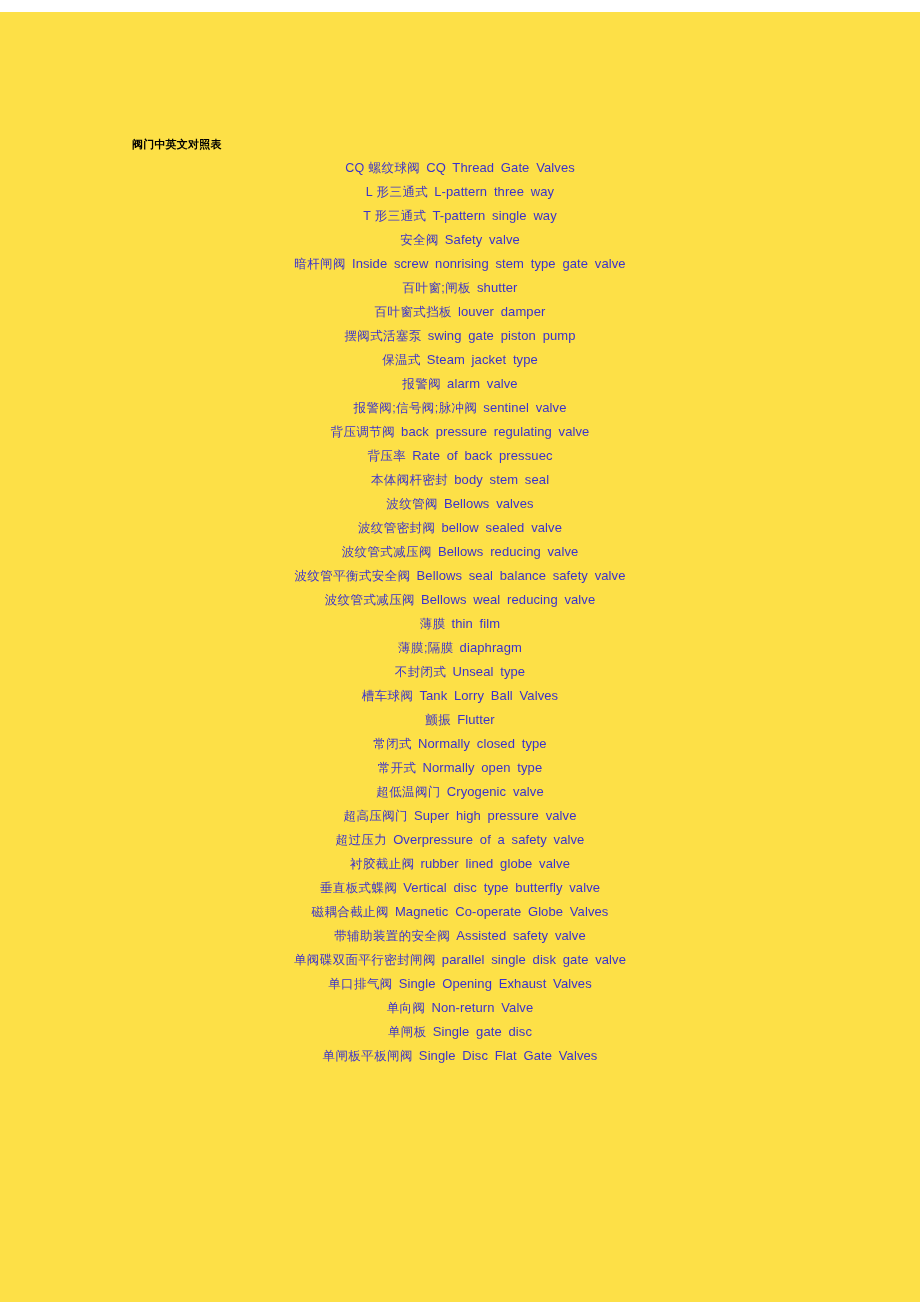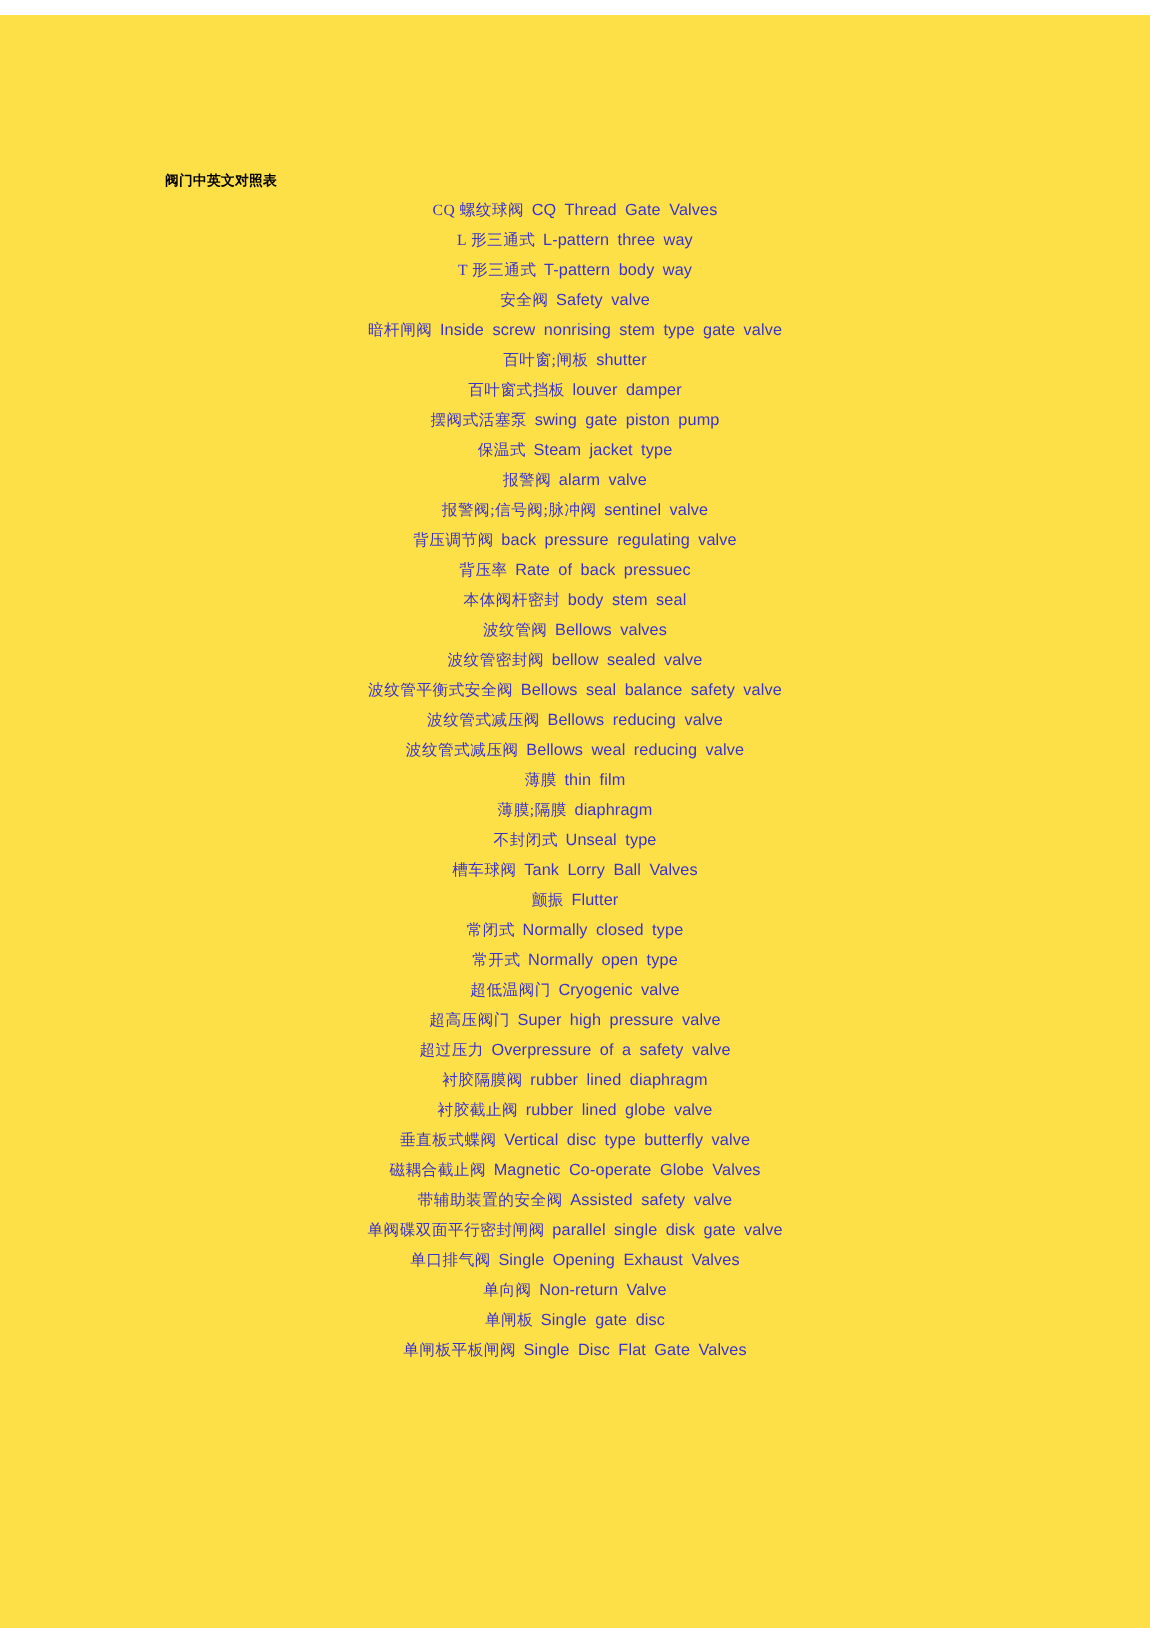--- a/index.html
+++ b/index.html
@@ -45,21 +45,21 @@
   .entry {
     display: block;
     width: 100%;
     text-align: center;
     height: 24px;
     line-height: 24px;
     white-space: nowrap;
     font-size: 0;
   }
   .entry .cn {
-    font-family: Liberation Serif, serif;
+    font-family: Liberation Sans, sans-serif;
     font-size: 12.5px;
     color: #3b32cc;
     letter-spacing: 0.4px;
     vertical-align: baseline;
     text-align: right;
   }
   .entry .sep {
     display: inline-block;
     width: 6px;
     font-size: 12.5px;
@@ -76,48 +76,47 @@
 </head>
 <body>
 
 <div class="page">
 
   <div class="doc-title">阀门中英文对照表</div>
 
   <ul class="entry-list">
       <li class="entry"><span class="cn">CQ 螺纹球阀</span><span class="sep"></span><span class="en">CQ Thread Gate Valves</span></li>
       <li class="entry"><span class="cn">L 形三通式</span><span class="sep"></span><span class="en">L-pattern three way</span></li>
-      <li class="entry"><span class="cn">T 形三通式</span><span class="sep"></span><span class="en">T-pattern body way</span></li>
+      <li class="entry"><span class="cn">T 形三通式</span><span class="sep"></span><span class="en">T-pattern single way</span></li>
       <li class="entry"><span class="cn">安全阀</span><span class="sep"></span><span class="en">Safety valve</span></li>
       <li class="entry"><span class="cn">暗杆闸阀</span><span class="sep"></span><span class="en">Inside screw nonrising stem type gate valve</span></li>
       <li class="entry"><span class="cn">百叶窗;闸板</span><span class="sep"></span><span class="en">shutter</span></li>
       <li class="entry"><span class="cn">百叶窗式挡板</span><span class="sep"></span><span class="en">louver damper</span></li>
       <li class="entry"><span class="cn">摆阀式活塞泵</span><span class="sep"></span><span class="en">swing gate piston pump</span></li>
       <li class="entry"><span class="cn">保温式</span><span class="sep"></span><span class="en">Steam jacket type</span></li>
       <li class="entry"><span class="cn">报警阀</span><span class="sep"></span><span class="en">alarm valve</span></li>
       <li class="entry"><span class="cn">报警阀;信号阀;脉冲阀</span><span class="sep"></span><span class="en">sentinel valve</span></li>
       <li class="entry"><span class="cn">背压调节阀</span><span class="sep"></span><span class="en">back pressure regulating valve</span></li>
       <li class="entry"><span class="cn">背压率</span><span class="sep"></span><span class="en">Rate of back pressuec</span></li>
       <li class="entry"><span class="cn">本体阀杆密封</span><span class="sep"></span><span class="en">body stem seal</span></li>
       <li class="entry"><span class="cn">波纹管阀</span><span class="sep"></span><span class="en">Bellows valves</span></li>
       <li class="entry"><span class="cn">波纹管密封阀</span><span class="sep"></span><span class="en">bellow sealed valve</span></li>
+      <li class="entry"><span class="cn">波纹管式减压阀</span><span class="sep"></span><span class="en">Bellows reducing valve</span></li>
       <li class="entry"><span class="cn">波纹管平衡式安全阀</span><span class="sep"></span><span class="en">Bellows seal balance safety valve</span></li>
-      <li class="entry"><span class="cn">波纹管式减压阀</span><span class="sep"></span><span class="en">Bellows reducing valve</span></li>
       <li class="entry"><span class="cn">波纹管式减压阀</span><span class="sep"></span><span class="en">Bellows weal reducing valve</span></li>
       <li class="entry"><span class="cn">薄膜</span><span class="sep"></span><span class="en">thin film</span></li>
       <li class="entry"><span class="cn">薄膜;隔膜</span><span class="sep"></span><span class="en">diaphragm</span></li>
       <li class="entry"><span class="cn">不封闭式</span><span class="sep"></span><span class="en">Unseal type</span></li>
       <li class="entry"><span class="cn">槽车球阀</span><span class="sep"></span><span class="en">Tank Lorry Ball Valves</span></li>
       <li class="entry"><span class="cn">颤振</span><span class="sep"></span><span class="en">Flutter</span></li>
       <li class="entry"><span class="cn">常闭式</span><span class="sep"></span><span class="en">Normally closed type</span></li>
       <li class="entry"><span class="cn">常开式</span><span class="sep"></span><span class="en">Normally open type</span></li>
       <li class="entry"><span class="cn">超低温阀门</span><span class="sep"></span><span class="en">Cryogenic valve</span></li>
       <li class="entry"><span class="cn">超高压阀门</span><span class="sep"></span><span class="en">Super high pressure valve</span></li>
       <li class="entry"><span class="cn">超过压力</span><span class="sep"></span><span class="en">Overpressure of a safety valve</span></li>
-      <li class="entry"><span class="cn">衬胶隔膜阀</span><span class="sep"></span><span class="en">rubber lined diaphragm</span></li>
       <li class="entry"><span class="cn">衬胶截止阀</span><span class="sep"></span><span class="en">rubber lined globe valve</span></li>
       <li class="entry"><span class="cn">垂直板式蝶阀</span><span class="sep"></span><span class="en">Vertical disc type butterfly valve</span></li>
       <li class="entry"><span class="cn">磁耦合截止阀</span><span class="sep"></span><span class="en">Magnetic Co-operate Globe Valves</span></li>
       <li class="entry"><span class="cn">带辅助装置的安全阀</span><span class="sep"></span><span class="en">Assisted safety valve</span></li>
       <li class="entry"><span class="cn">单阀碟双面平行密封闸阀</span><span class="sep"></span><span class="en">parallel single disk gate valve</span></li>
       <li class="entry"><span class="cn">单口排气阀</span><span class="sep"></span><span class="en">Single Opening Exhaust Valves</span></li>
       <li class="entry"><span class="cn">单向阀</span><span class="sep"></span><span class="en">Non-return Valve</span></li>
       <li class="entry"><span class="cn">单闸板</span><span class="sep"></span><span class="en">Single gate disc</span></li>
       <li class="entry"><span class="cn">单闸板平板闸阀</span><span class="sep"></span><span class="en">Single Disc Flat Gate Valves</span></li>
     </ul>

